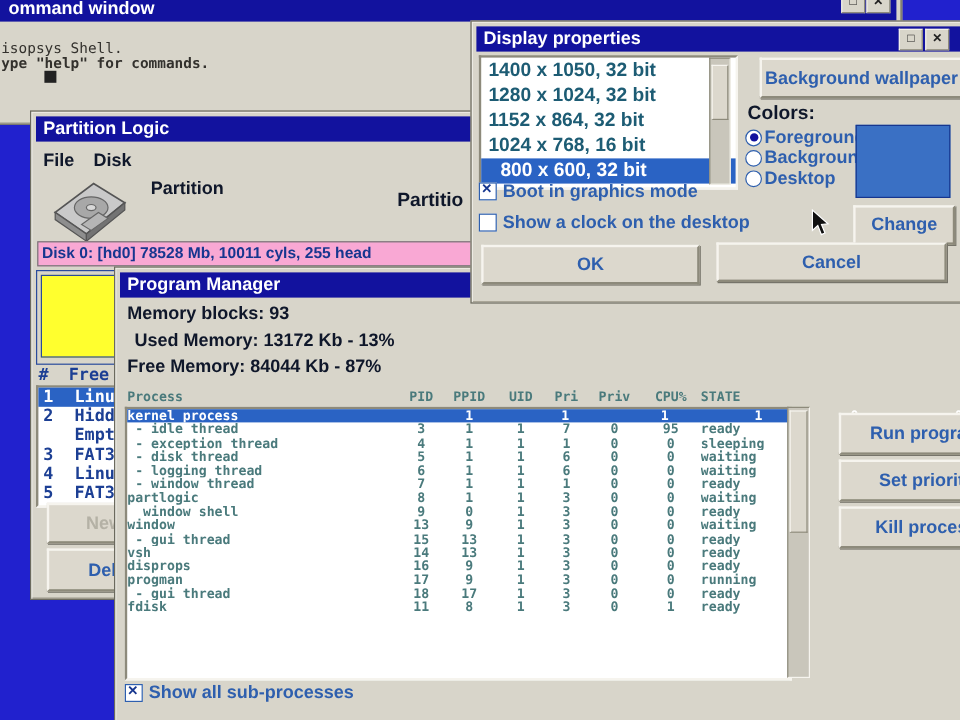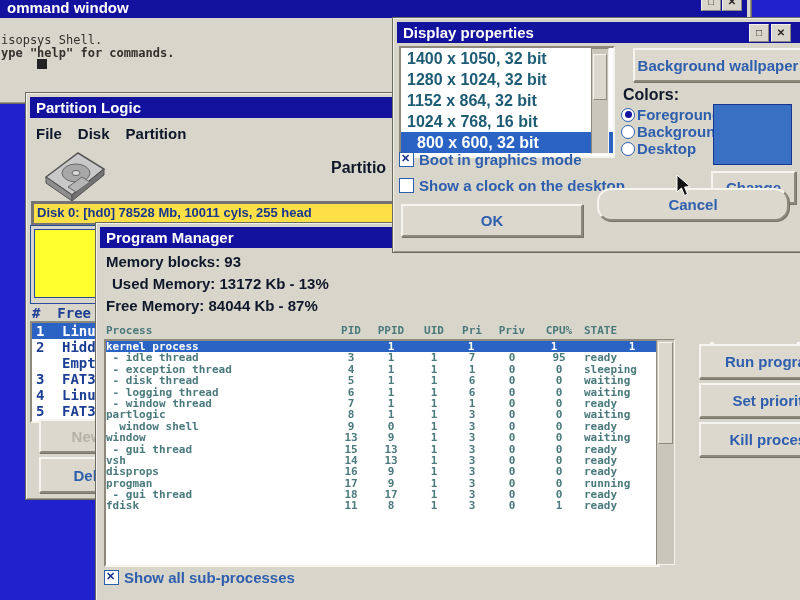--- a/index.html
+++ b/index.html
@@ -70,35 +70,35 @@
     <div style="position:absolute;left:56px;top:66px;width:10px;height:10px;background:#222;"></div>
   </div>
 
   <div class="window" style="left:25px;top:92px;width:560px;height:398px;z-index:2;">
     <div class="titlebar" style="background: rgb(18, 18, 158);">
       <span>Partition Logic</span>
     </div>
     <div style="position:absolute;left:10px;top:32px;display:flex;gap:16px;">
       <span class="label-blue" style="position:static;">File</span>
       <span class="label-blue" style="position:static;">Disk</span>
-      <span class="label-blue" style="position:static;">Partition</span>
+      <span class="label-blue" style="position:static;margin-top:24px;">Partition</span>
     </div>
 
     <svg style="position:absolute;left:12px;top:50px;" width="70" height="62" viewBox="0 0 70 62">
       <polygon points="8,34 40,10 66,26 34,52" fill="#c9c9c9" stroke="#555" stroke-width="1.5"></polygon>
       <polygon points="8,34 34,52 34,58 8,40" fill="#8e8e8e" stroke="#555" stroke-width="1"></polygon>
       <polygon points="34,52 66,26 66,32 34,58" fill="#737373" stroke="#555" stroke-width="1"></polygon>
       <ellipse cx="38" cy="30" rx="14" ry="9" fill="#a8a8a8" stroke="#666"></ellipse>
       <ellipse cx="38" cy="30" rx="4" ry="2.6" fill="#d8d8d8" stroke="#666"></ellipse>
       <polygon points="30,44 44,34 52,39 38,49" fill="#b5b5b5" stroke="#666"></polygon>
     </svg>
     <span class="label-blue" style="left:305px;top:66px;font-size:16px;">Partitio</span>
 
-    <div style="position:absolute;left:5px;top:108px;width:548px;height:19px;background:#fde047;
-                border:3px solid #737373;color:#16368f;font-weight:bold;font-size:13px;
+    <div style="position:absolute;left:5px;top:108px;width:548px;height:19px;background:#f9a8d4;
+                border:1px solid #737373;color:#16368f;font-weight:bold;font-size:13px;
                 line-height:17px;padding-left:3px;white-space:nowrap;overflow:hidden;">Disk 0: [hd0] 78528 Mb, 10011 cyls, 255 head</div>
 
     <div style="position:absolute;left:4px;top:132px;width:300px;height:77px;border:1px solid #2a4a9c;">
       <div style="position:absolute;left:3px;top:3px;width:66px;height:67px;background:#ffff2e;border:1px solid #2a4a9c;"></div>
     </div>
     <span class="label-blue mono" style="left:6px;top:212px;font-size:14px;color:#1c3f94;white-space:pre;">#  Free</span>
     <div id="part-list" class="sunken">
         <div class="part-row sel"><span class="num">1</span><span>Linu</span></div>
         <div class="part-row"><span class="num">2</span><span>Hidd</span></div>
         <div class="part-row"><span class="num"></span><span>Empt</span></div>
@@ -335,19 +335,19 @@
     <div class="cb-row" style="left:6px;top:133px;">
       <span class="checkbox on"></span>
       <span>Boot in graphics mode</span>
     </div>
     <div class="cb-row" style="left:6px;top:159px;">
       <span class="checkbox"></span>
       <span>Show a clock on the desktop</span>
     </div>
 
     <div class="btn" style="left:8px;top:186px;width:178px;height:29px;">OK</div>
-    <div class="btn" style="left:204px;top:170px;width:188px;height:29px;border-radius:14px;">Cancel</div>
+    <div class="btn" style="left:204px;top:184px;width:188px;height:29px;">Cancel</div>
   </div>
 
   <svg style="position:absolute;left:676px;top:174px;z-index:10;" width="17" height="23" viewBox="0 0 17 23">
     <polygon points="1,1 1,18 5.5,14 8.5,21.5 11.5,20.2 8.6,13 14,12.5" fill="#111" stroke="#fff" stroke-width="1"></polygon>
   </svg>
 </div>
 
 </body></html>

